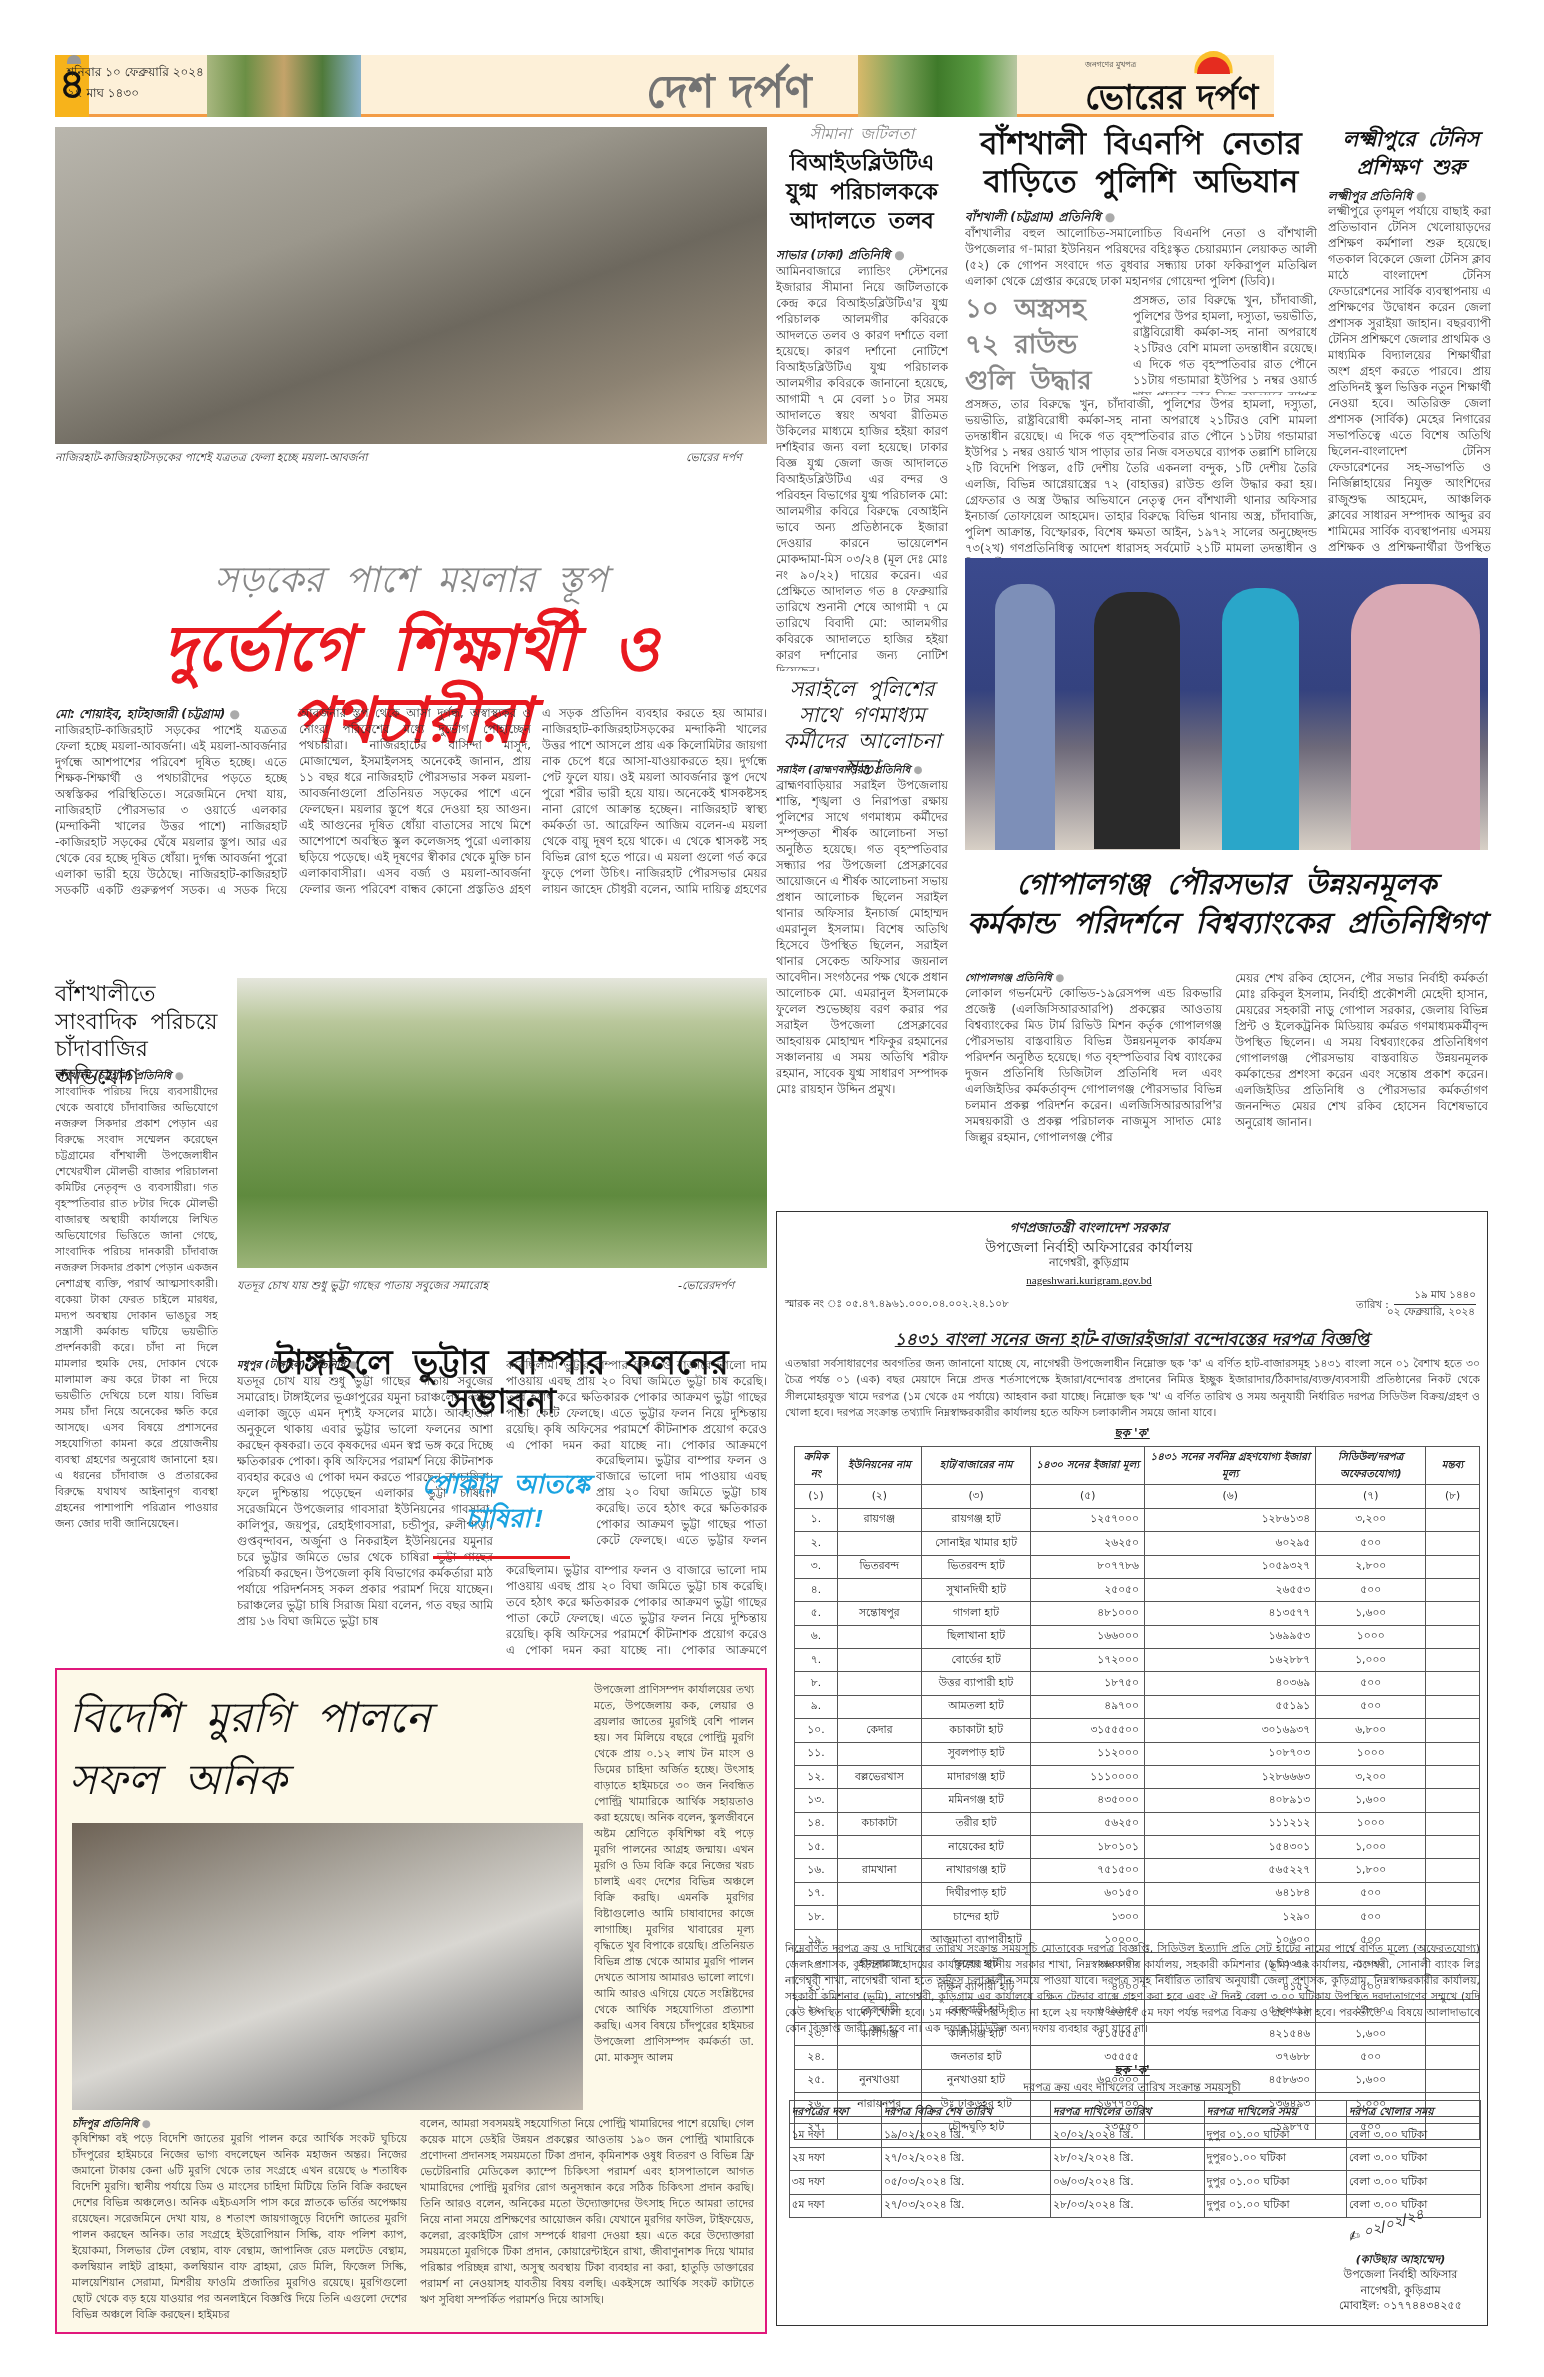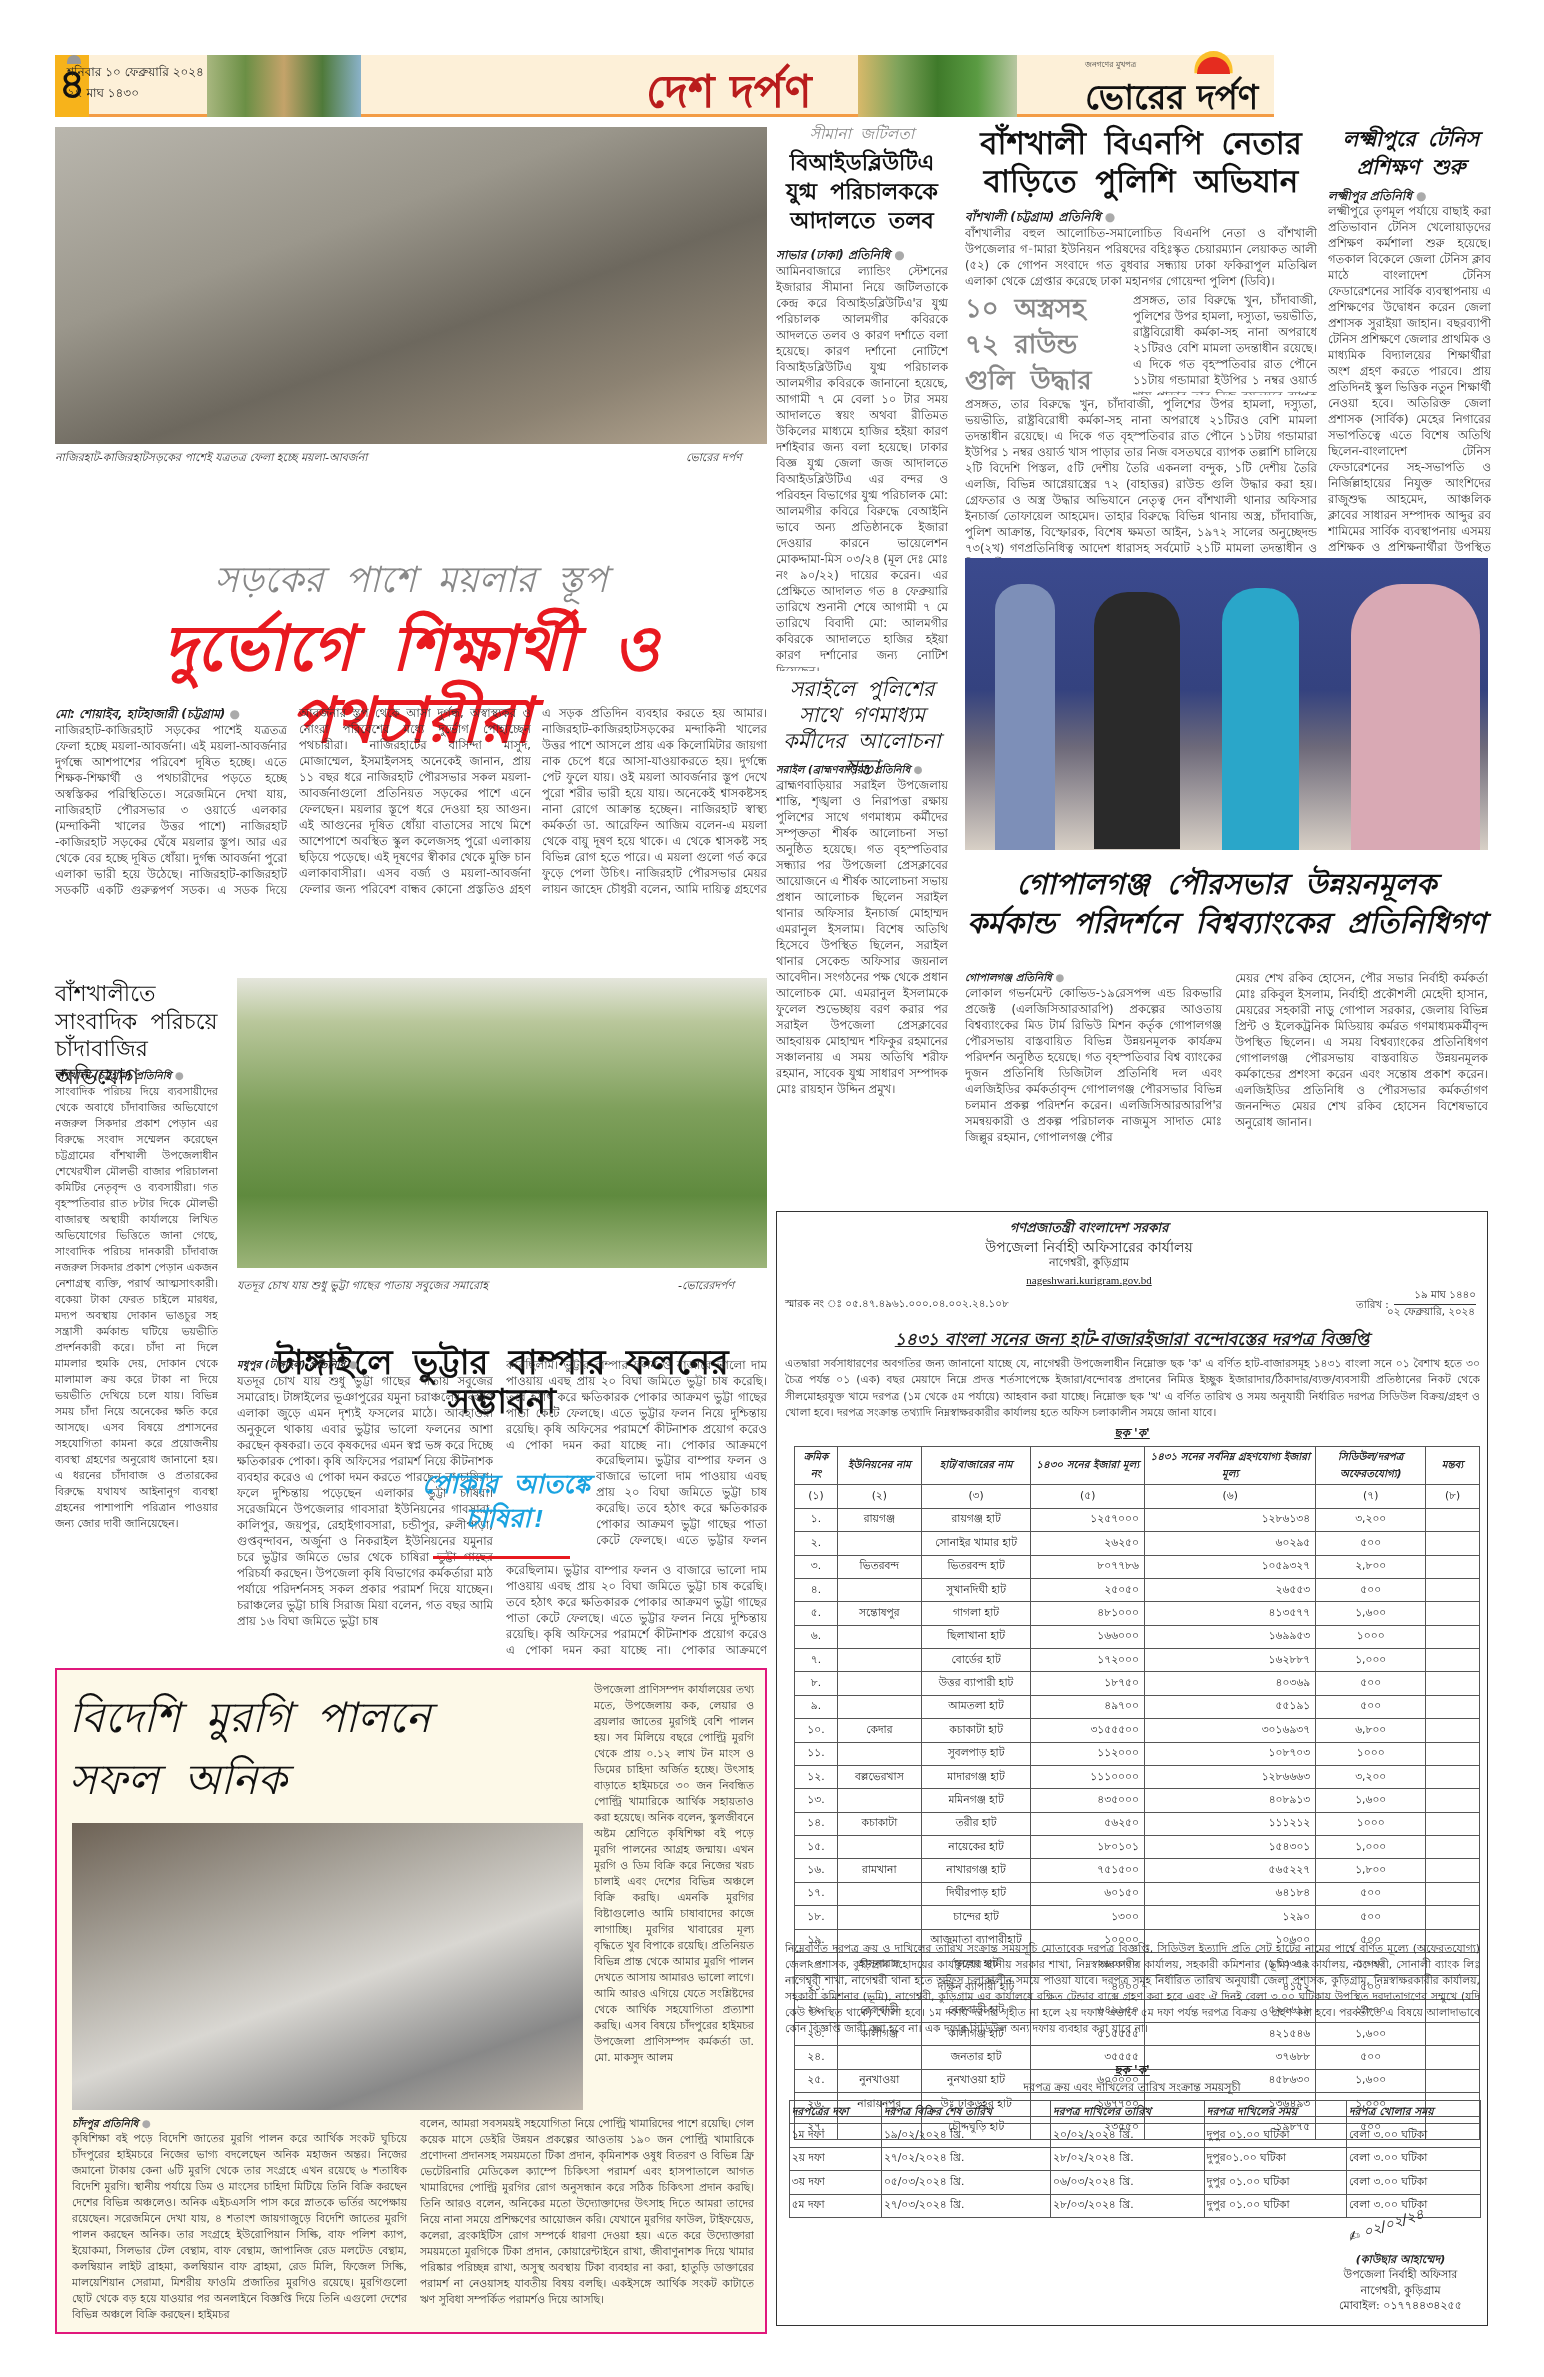--- a/index.html
+++ b/index.html
@@ -9,21 +9,21 @@
 .byline{font-style:italic;font-weight:bold;font-size:12px;color:#222}
 .byline .dot{color:#aaa}
 .photo{background:linear-gradient(135deg,#8a8a80,#c9c4b8 40%,#7a7568);overflow:hidden}
 .cap{font-size:11px;font-style:italic;color:#333}
 .hl{font-family:Liberation Mono, monospace;font-weight:bold;color:#111;line-height:1.15}
 
 #masthead{left:55px;top:55px;width:1219px;height:62px;background:#fdf0d8;border-bottom:3.4px solid #f39c45}
 #pgnum{left:55px;top:55px;width:34px;height:62px;background:#f7b31b;font-size:41px;font-weight:bold;display:flex;align-items:center;justify-content:center;color:#111}
 #dates{left:67px;top:62px;font-size:12px;line-height:20.6px;color:#222}
 .strip{height:62px;top:55px;background:linear-gradient(90deg,#a8b77f,#6b8f45,#c4a36a,#4f7a3a,#8ab2c9)}
-#sectitle{left:646px;top:57px;font-size:45px;font-weight:bold;color:#b91c1c}
+#sectitle{left:646px;top:57px;font-size:45px;font-weight:bold;color:#737373}
 #logo{left:1085px;top:58px;}
 #logo .sub{font-size:7.7px;color:#333}
 #logo .name{font-size:34px;font-weight:bold;color:#111}
 #sun{left:1197px;top:57px;width:33px;height:17px;background:#e52c1f;border-radius:33px 33px 0 0;box-shadow:0 -3.4px 0 2.6px #fbc02d}
 table{border-collapse:collapse}
 .tt td,.tt th{border:0.9px solid #555;font-size:10.7px;padding:1.7px 3.4px;text-align:center;color:#222;height:17px}
 .tt th{font-weight:bold;font-style:italic;font-size:10.3px}
 .tt td.num{text-align:right;padding-right:5.1px}
 .st td,.st th{border:0.9px solid #555;font-size:10.7px;text-align:left;height:18px;padding:1.7px}
 .st th{font-style:italic;font-weight:bold;height:21.4px}

